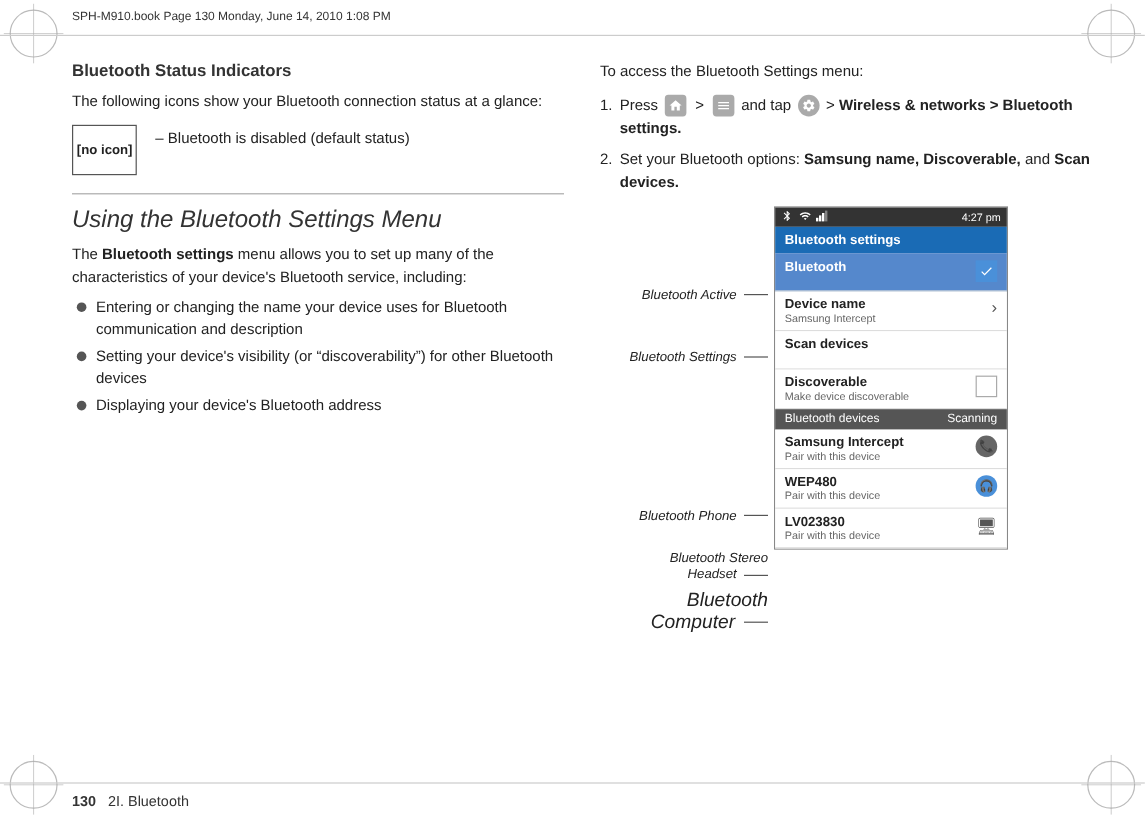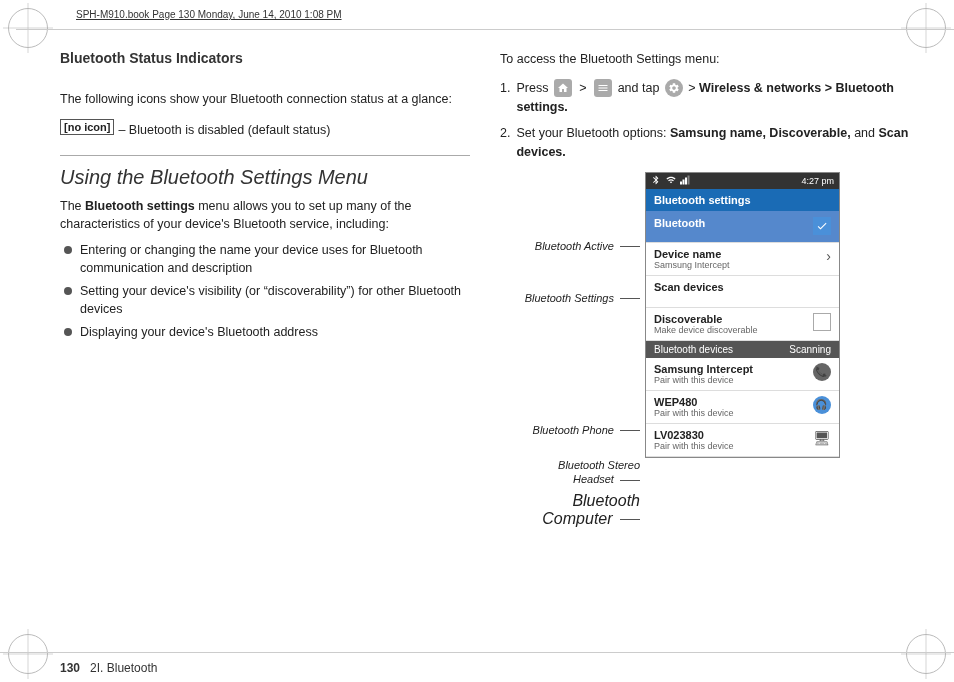--- a/index.html
+++ b/index.html
@@ -10,29 +10,28 @@
       font-family: Arial, sans-serif;
       font-size: 13px;
       color: #222;
       position: relative;
       overflow: hidden;
     }
 
     
     .top-bar {
       position: absolute;
-      top: 0; left: 16px; right: 0;
+      top: 0; left: 0; right: 0;
       height: 30px;
       border-bottom: 1px solid #ccc;
       display: flex;
       align-items: center;
       padding: 0 60px;
       font-size: 10px;
       color: #333;
-      text-decoration: underline;
     }
 
     
     .main-content {
       position: absolute;
       top: 30px;
       left: 0; right: 0; bottom: 30px;
       display: flex;
       padding: 20px 30px 20px 60px;
     }
@@ -48,21 +47,21 @@
     .right-col {
       flex: 1;
       padding-left: 10px;
     }
 
     
     .section-title {
       font-size: 14px;
       font-weight: bold;
       color: #333;
-      margin-bottom: 24px;
+      margin-bottom: 9px;
     }
 
     .italic-title {
       font-size: 20px;
       font-style: italic;
       color: #333;
       font-weight: normal;
       margin: 15px 0 8px 0;
       border-top: 1px solid #aaa;
       padding-top: 10px;
@@ -105,22 +104,22 @@
 
     .no-icon-row {
       display: flex;
       align-items: flex-start;
       margin: 6px 0;
     }
     .no-icon-label {
       font-size: 11px;
       font-weight: bold;
       border: 1px solid #555;
-      padding: 1px 3px;
-      margin-right: 4px;
+      padding: 14px 3px;
+      margin-right: 15px;
       white-space: nowrap;
       flex-shrink: 0;
       margin-top: 2px;
       text-align: center;
     }
 
     
     .bullet-list {
       margin: 6px 0 0 4px;
     }

